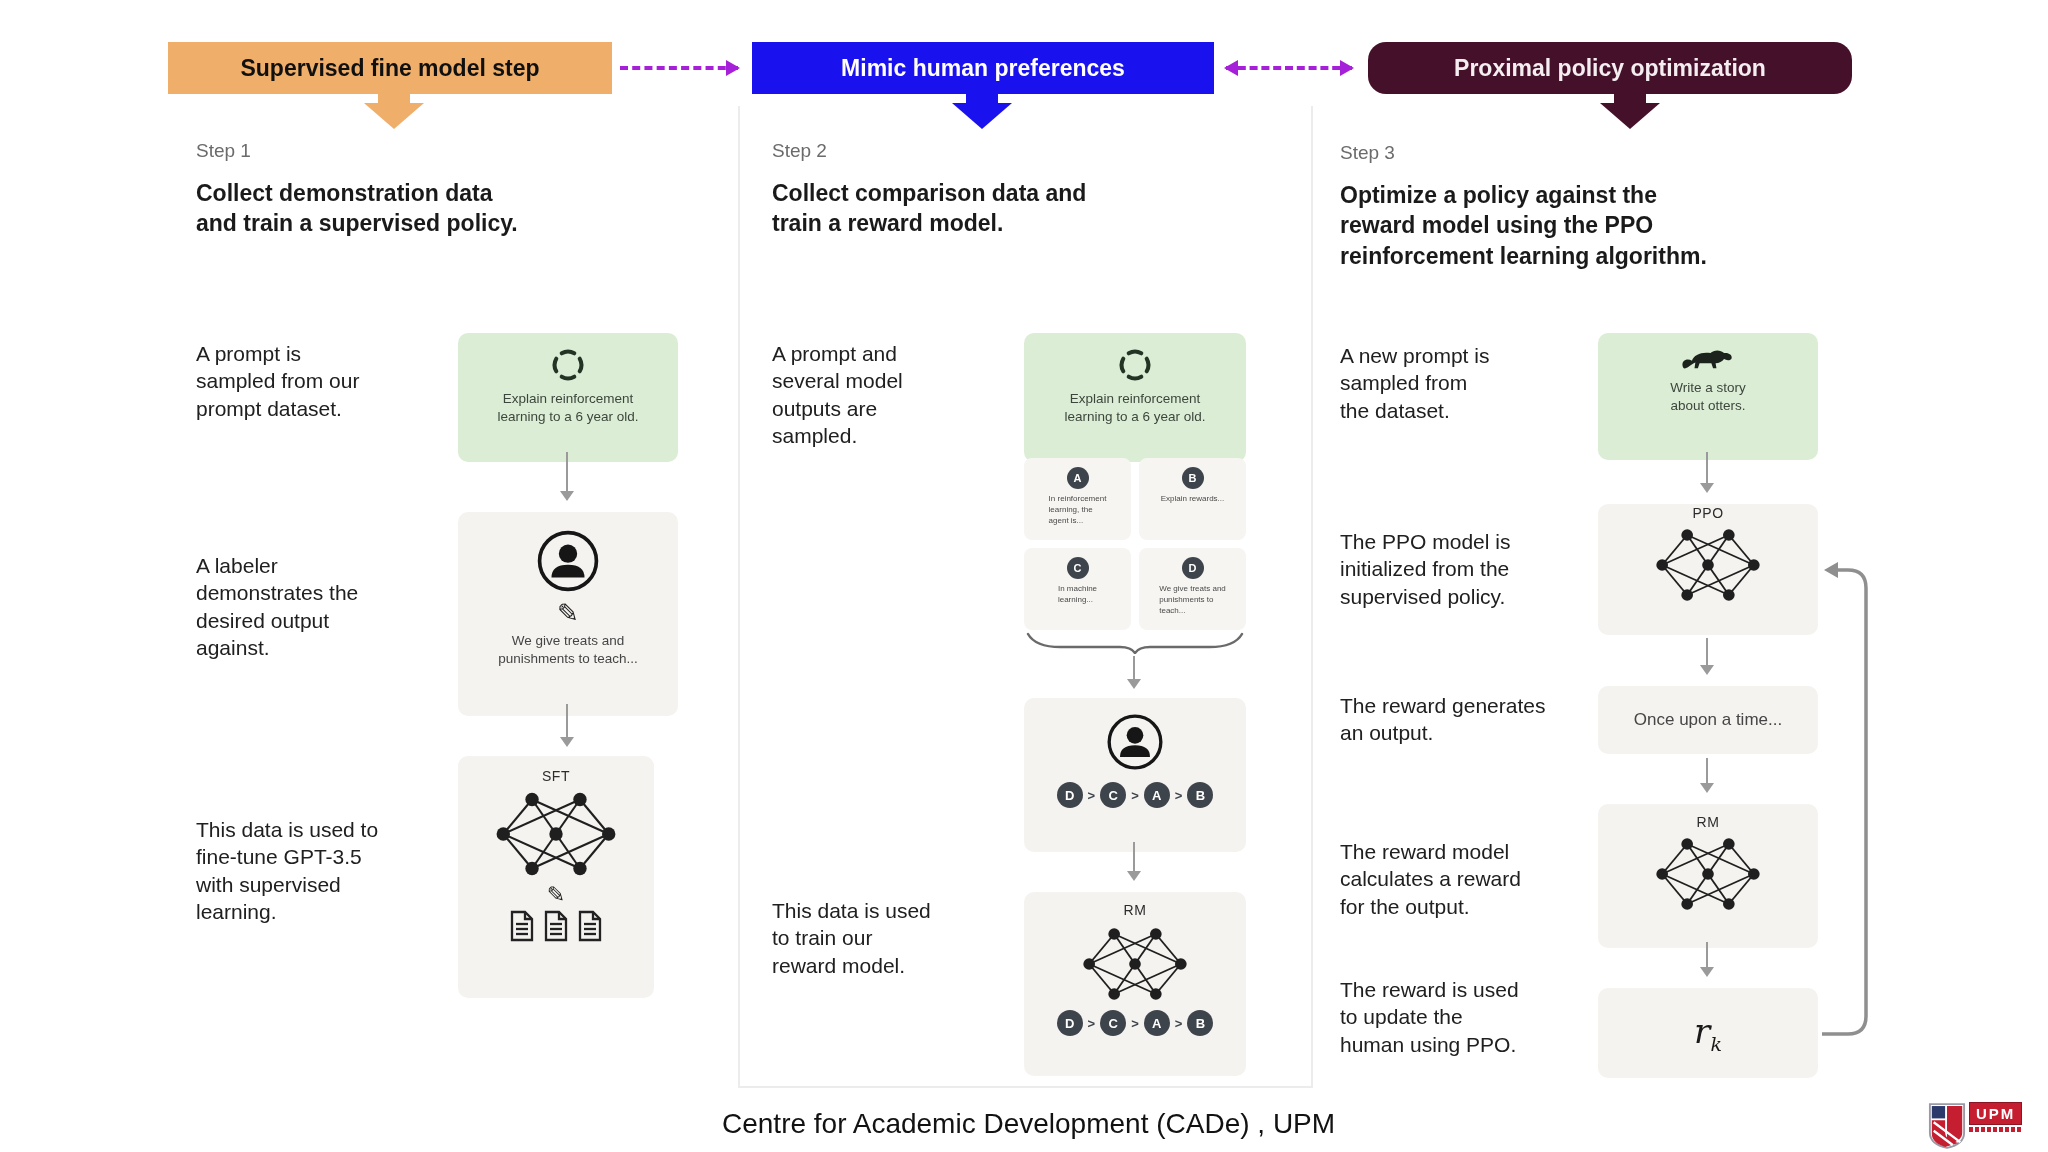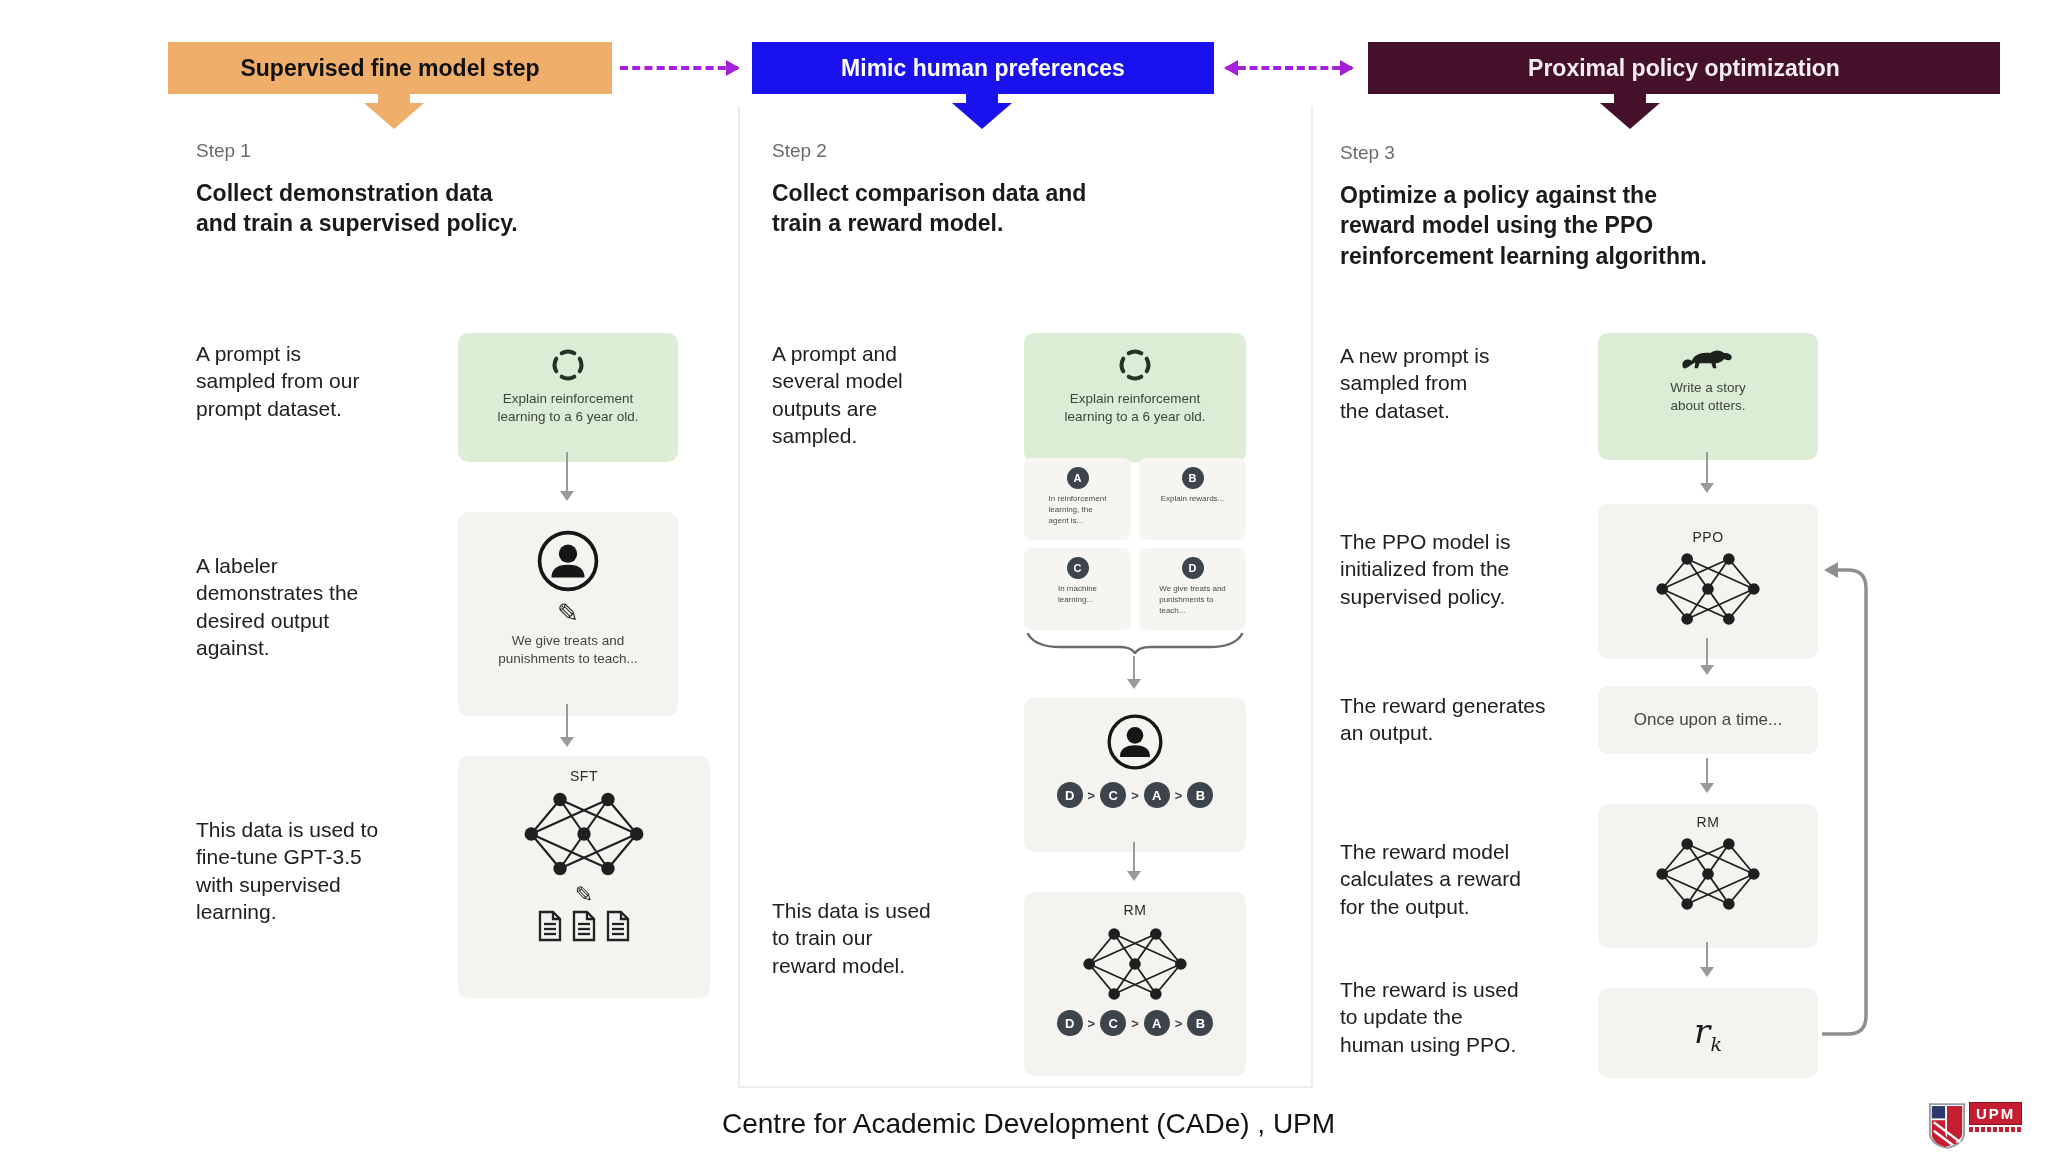--- a/index.html
+++ b/index.html
@@ -7,21 +7,21 @@
           font-family:"Liberation Sans",sans-serif;}
   .pre{white-space:pre-line;}
   
   .vsep{position:absolute;top:106px;height:982px;width:2px;background:#ececec;}
   .hsep{position:absolute;left:738px;top:1086px;width:575px;height:2px;background:#ececec;}
   
   .banner{position:absolute;top:42px;height:52px;display:flex;align-items:center;justify-content:center;
           font-weight:bold;font-size:23px;}
   .banner-sft{left:168px;width:444px;background:#EFAE6A;color:#101010;}
   .banner-mimic{left:752px;width:462px;background:#1A12EE;color:#ffffff;}
-  .banner-ppo{left:1368px;width:632px;background:#45102A;color:#f4eef1;}
+  .banner-ppo{left:1368px;width:484px;background:#45102A;color:#f4eef1;border-radius:18px;}
   
   .dash{position:absolute;top:66px;height:0;border-top:4px dashed #A61FD9;}
   .dash1{left:620px;width:118px;}
   .dash2{left:1226px;width:126px;}
   .ah-r{position:absolute;right:-10px;top:-10px;width:0;height:0;
         border:8px solid transparent;border-left:14px solid #A61FD9;}
   .ah-l{position:absolute;left:-10px;top:-10px;width:0;height:0;
         border:8px solid transparent;border-right:14px solid #A61FD9;}
   
   .bigarrow{position:absolute;top:92px;width:64px;display:flex;flex-direction:column;align-items:center;}
@@ -146,21 +146,21 @@
     <div class="card-caption pre">We give treats and
 punishments to teach...</div>
   </div>
 
   <div class="varrow" style="left:566px;top:704px;height:40px"></div>
 
   <div class="body-text pre" style="left:196px;top:816px;width:260px">This data is used to
 fine-tune GPT-3.5
 with supervised
 learning.</div>
-  <div class="card gray" style="left:458px;top:756px;width:252px;height:230px;padding-top:12px;gap:4px">
+  <div class="card gray" style="left:458px;top:756px;width:196px;height:230px;padding-top:12px;gap:4px">
     <div class="model-label">SFT</div>
     <div class="net"><svg width="100%" height="100%" viewBox="0 0 130 96">
   <g stroke="#1f1f1f" stroke-width="2.2">
     <line x1="40" y1="12" x2="10" y2="48"></line>
             <line x1="40" y1="12" x2="65" y2="48"></line>
             <line x1="40" y1="12" x2="120" y2="48"></line>
     <line x1="90" y1="12" x2="10" y2="48"></line>
             <line x1="90" y1="12" x2="65" y2="48"></line>
             <line x1="90" y1="12" x2="120" y2="48"></line>
     <line x1="10" y1="48" x2="40" y2="84"></line>
@@ -331,21 +331,21 @@
         </svg></div>
     <div class="card-caption pre">Write a story
 about otters.</div>
   </div>
 
   <div class="varrow" style="left:1706px;top:452px;height:38px"></div>
 
   <div class="body-text pre" style="left:1340px;top:528px;width:270px">The PPO model is
 initialized from the
 supervised policy.</div>
-  <div class="card gray" style="left:1598px;top:504px;width:220px;height:130px;padding-top:25px;gap:4px">
+  <div class="card gray" style="left:1598px;top:504px;width:220px;height:130px;padding-top:1px;gap:4px">
     <div class="model-label">PPO</div>
     <div class="net small"><svg width="100%" height="100%" viewBox="0 0 130 96">
   <g stroke="#1f1f1f" stroke-width="2.2">
     <line x1="40" y1="12" x2="10" y2="48"></line>
             <line x1="40" y1="12" x2="65" y2="48"></line>
             <line x1="40" y1="12" x2="120" y2="48"></line>
     <line x1="90" y1="12" x2="10" y2="48"></line>
             <line x1="90" y1="12" x2="65" y2="48"></line>
             <line x1="90" y1="12" x2="120" y2="48"></line>
     <line x1="10" y1="48" x2="40" y2="84"></line>

